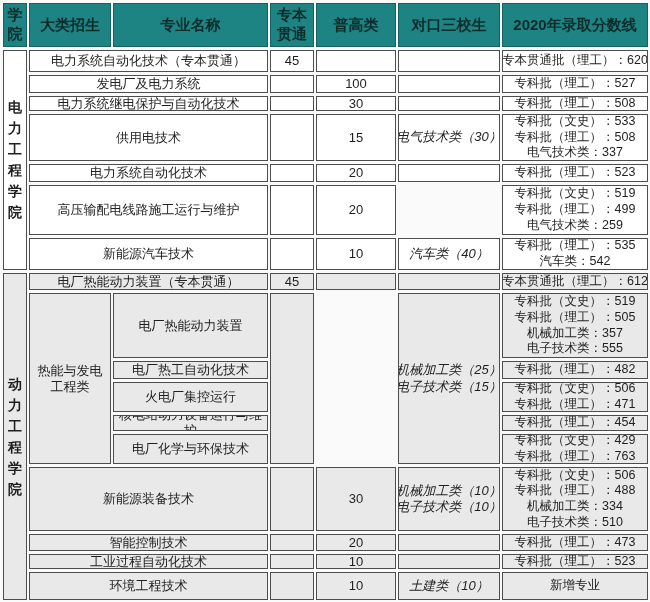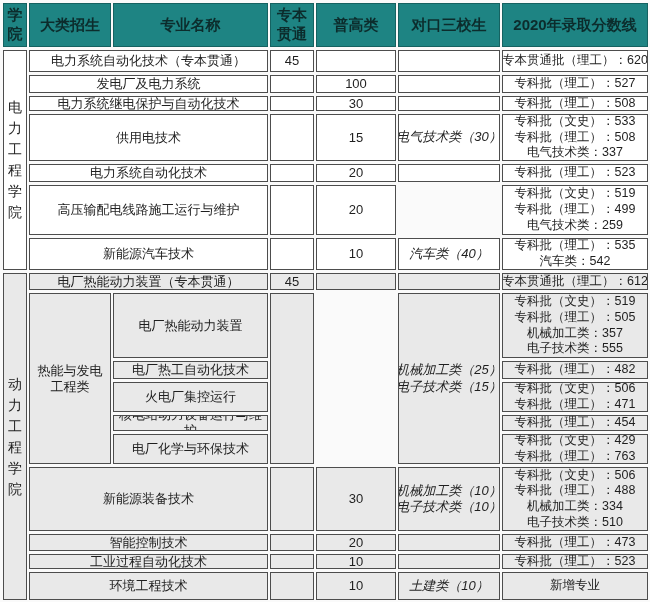--- a/index.html
+++ b/index.html
@@ -33,21 +33,21 @@
     font-size:15px;
     border:1px solid #156261;
     line-height:1.25;
     padding:0 1px;
   }
   .score div, .dk div { line-height:1.26; font-size:12.5px; white-space:nowrap; }
   .dk div { font-size:13px;font-style:italic; }
   .vcell span {
     display:block; width:15px;
     word-break:break-all;
-    font-weight:normal; font-size:14px; line-height:1.5;
+    font-weight:bold; font-size:14px; line-height:1.5;
     text-align:center;
   }
   .major { padding:0 2px; }
   .grp { padding:0 3px; }
 </style>
 </head>
 <body>
 
 <div class="tbl">
 

